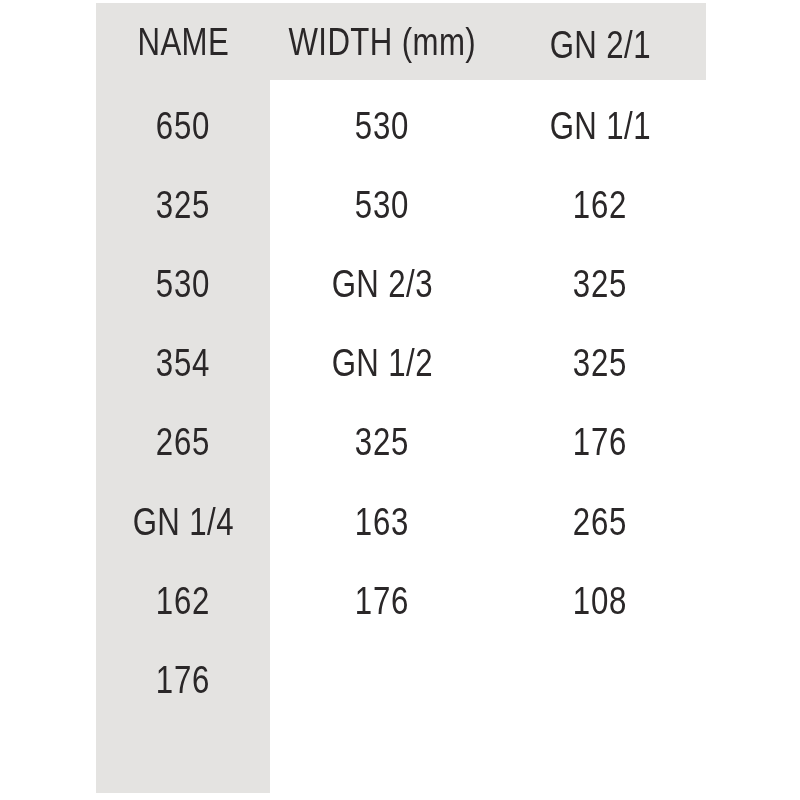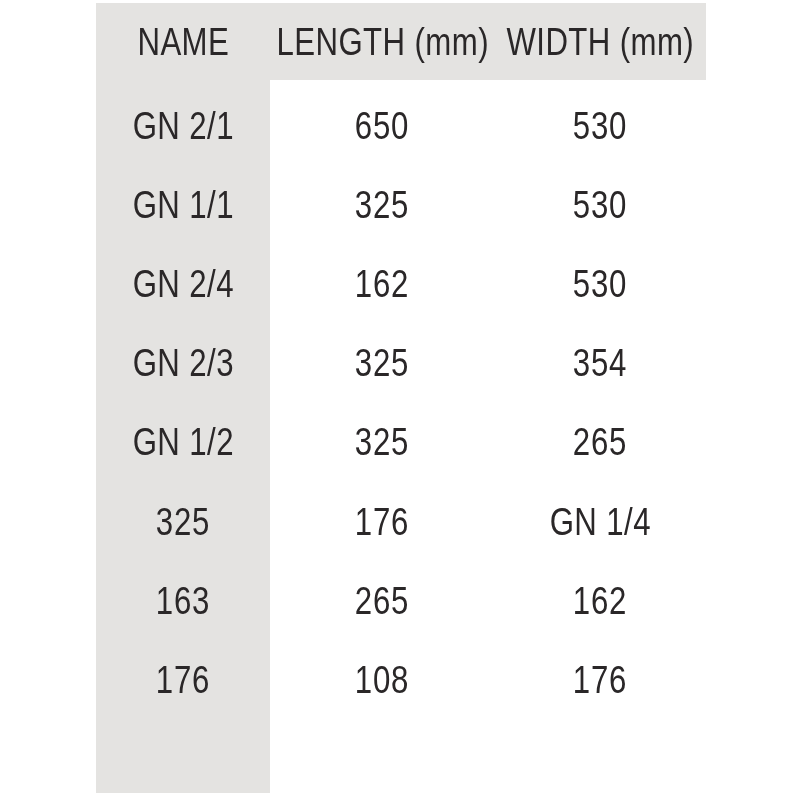--- a/index.html
+++ b/index.html
@@ -81,23 +81,20 @@
 
   <div class="header-band"></div>
   <div class="name-band"></div>
 
   <div class="table">
 
     <div class="cell header">
       <span class="txt">NAME</span>
     </div>
     <div class="cell header">
-      <span class="txt">LENGTH (mm)</span>
-    </div>
-    <div class="cell header">
       <span class="txt">WIDTH (mm)</span>
     </div>
 
     <div class="cell">
         <span class="txt">GN 2/1</span>
       </div>
     <div class="cell num">
         <span class="txt">650</span>
       </div>
     <div class="cell num">
@@ -107,23 +104,20 @@
     <div class="cell">
         <span class="txt">GN 1/1</span>
       </div>
     <div class="cell num">
         <span class="txt">325</span>
       </div>
     <div class="cell num">
         <span class="txt">530</span>
       </div>
 
-    <div class="cell">
-        <span class="txt">GN 2/4</span>
-      </div>
     <div class="cell num">
         <span class="txt">162</span>
       </div>
     <div class="cell num">
         <span class="txt">530</span>
       </div>
 
     <div class="cell">
         <span class="txt">GN 2/3</span>
       </div>

